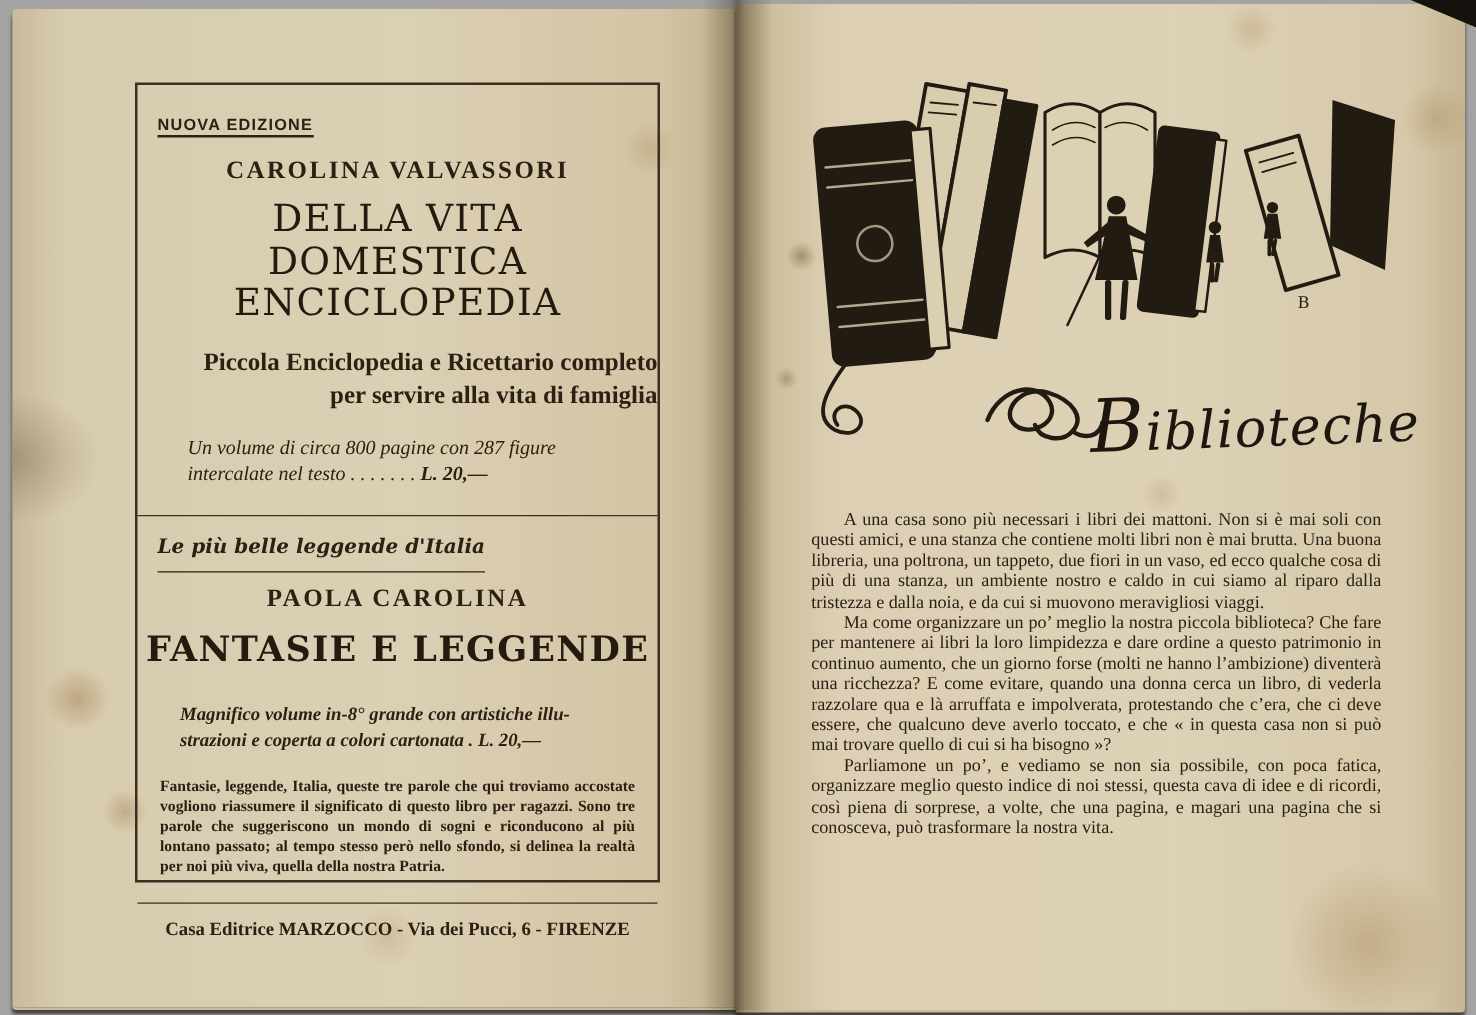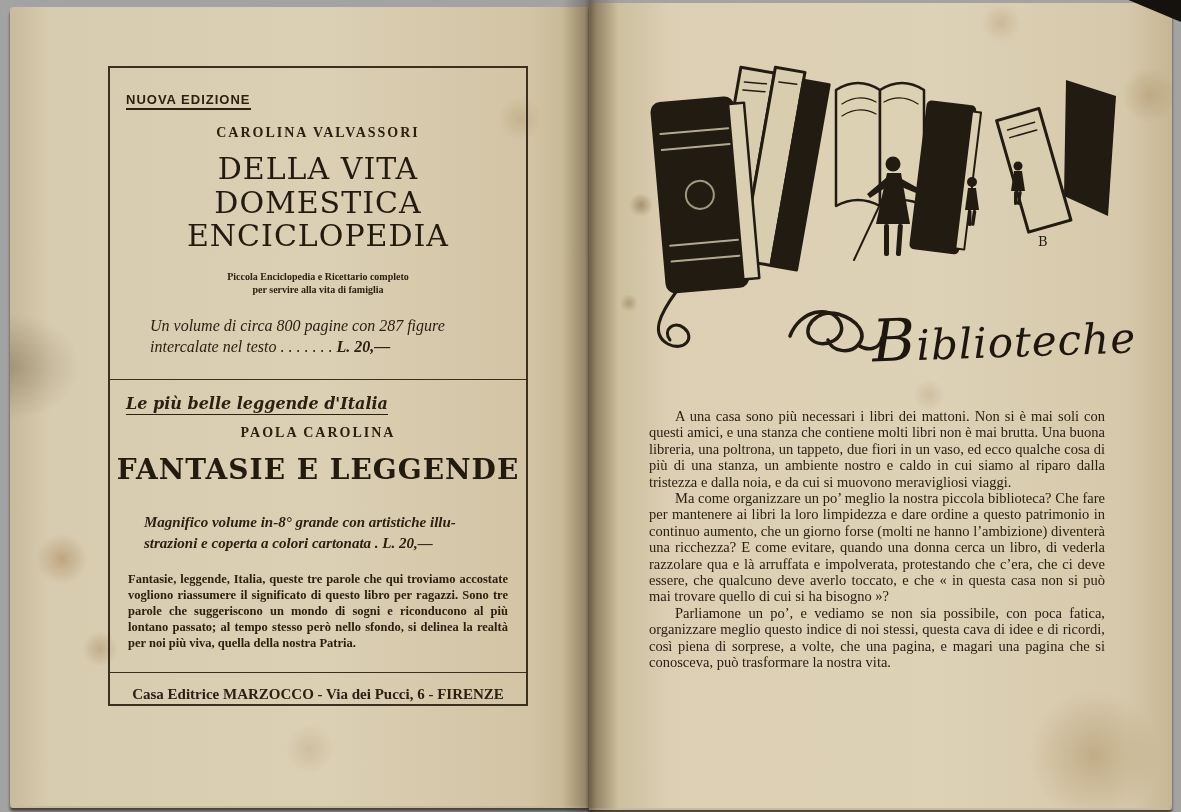--- a/index.html
+++ b/index.html
@@ -43,33 +43,33 @@
   
   .ad-box {
     position:absolute; left:98px; top:59px; width:420px; height:640px;
     border:2px solid #3b2f20; box-sizing:border-box;
   }
   .edition {
     display:inline-block; margin:24px 0 0 16px; padding-bottom:1px;
     font-family:"Liberation Sans", sans-serif; font-weight:bold; font-size:13px;
     letter-spacing:1px; border-bottom:2px solid #2c2013;
   }
-  .author { text-align:center; font-weight:bold; font-size:14px; letter-spacing:2px; margin-top:15px; }
+  .author { text-align:center; font-weight:bold; font-size:20px; letter-spacing:2px; margin-top:15px; }
   .author2 { margin-top:10px; }
   .title-main {
     text-align:center; font-family:"DejaVu Serif", serif; font-size:30px;
     letter-spacing:1px; line-height:1.12; margin-top:11px; color:#241b10;
   }
-  .subtitle { text-align:center; font-weight:bold; font-size:10px; line-height:1.3; margin-top:17px; }
+  .subtitle { text-align:right; font-weight:bold; font-size:20px; line-height:1.3; margin-top:17px; }
   .details { font-style:italic; font-size:16px; margin:19px 20px 0 40px; line-height:1.35; }
   .price { font-weight:bold; }
   .rule { border:none; border-top:1.5px solid #3b2f20; margin:21px 0 0 0; }
   .series {
     display:inline-block; margin:14px 16px 0 16px; font-family:"DejaVu Serif", serif;
-    font-style:italic; font-weight:bold; font-size:16px; border-bottom:1px solid #2c2013; padding-bottom:1px;
+    font-style:italic; font-weight:bold; font-size:16px; border-bottom:1px solid #2c2013; padding-bottom:11px;
   }
   .title-2 {
     text-align:center; font-family:"DejaVu Serif", serif; font-weight:bold;
     font-size:28px; letter-spacing:1px; margin-top:12px; color:#241b10;
   }
   .details-2 { font-style:italic; font-weight:bold; font-size:15px; margin:26px 20px 0 34px; line-height:1.4; }
   .description { font-weight:bold; font-size:12.5px; line-height:16px; text-align:justify; margin:17px 18px 0 18px; }
   .publisher { text-align:center; font-weight:bold; font-size:15px; margin-top:13px; }
 
   

